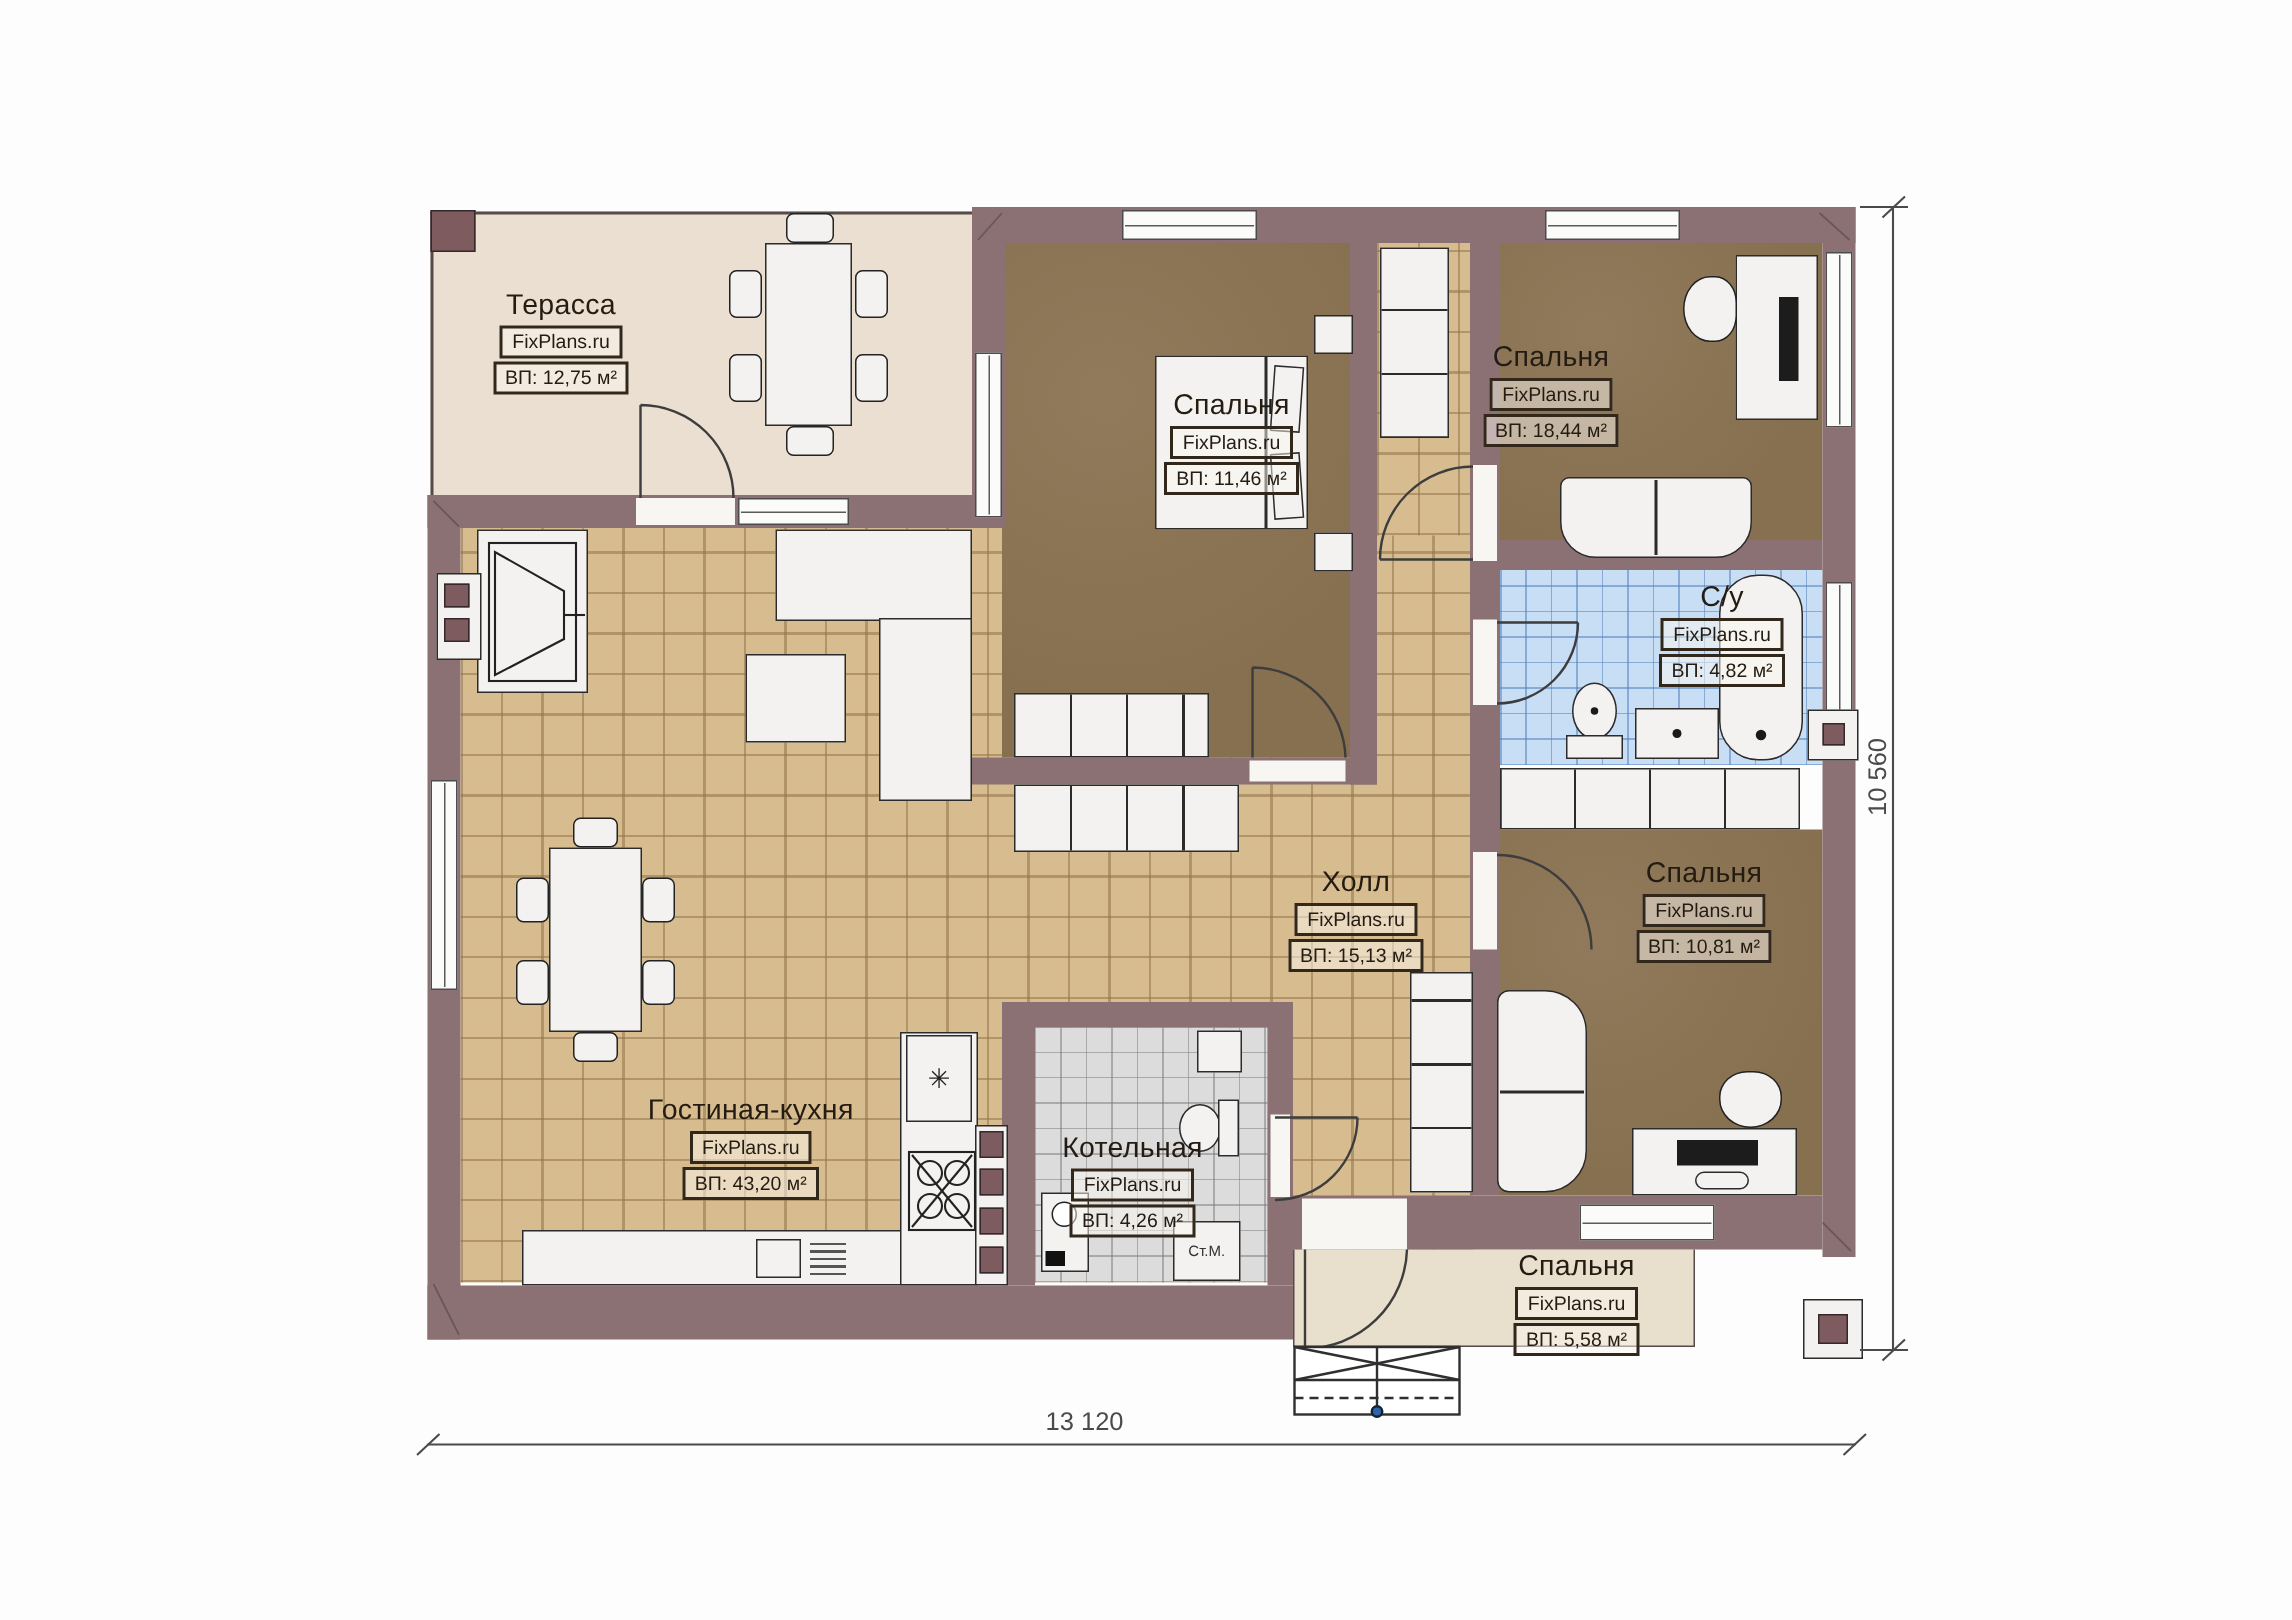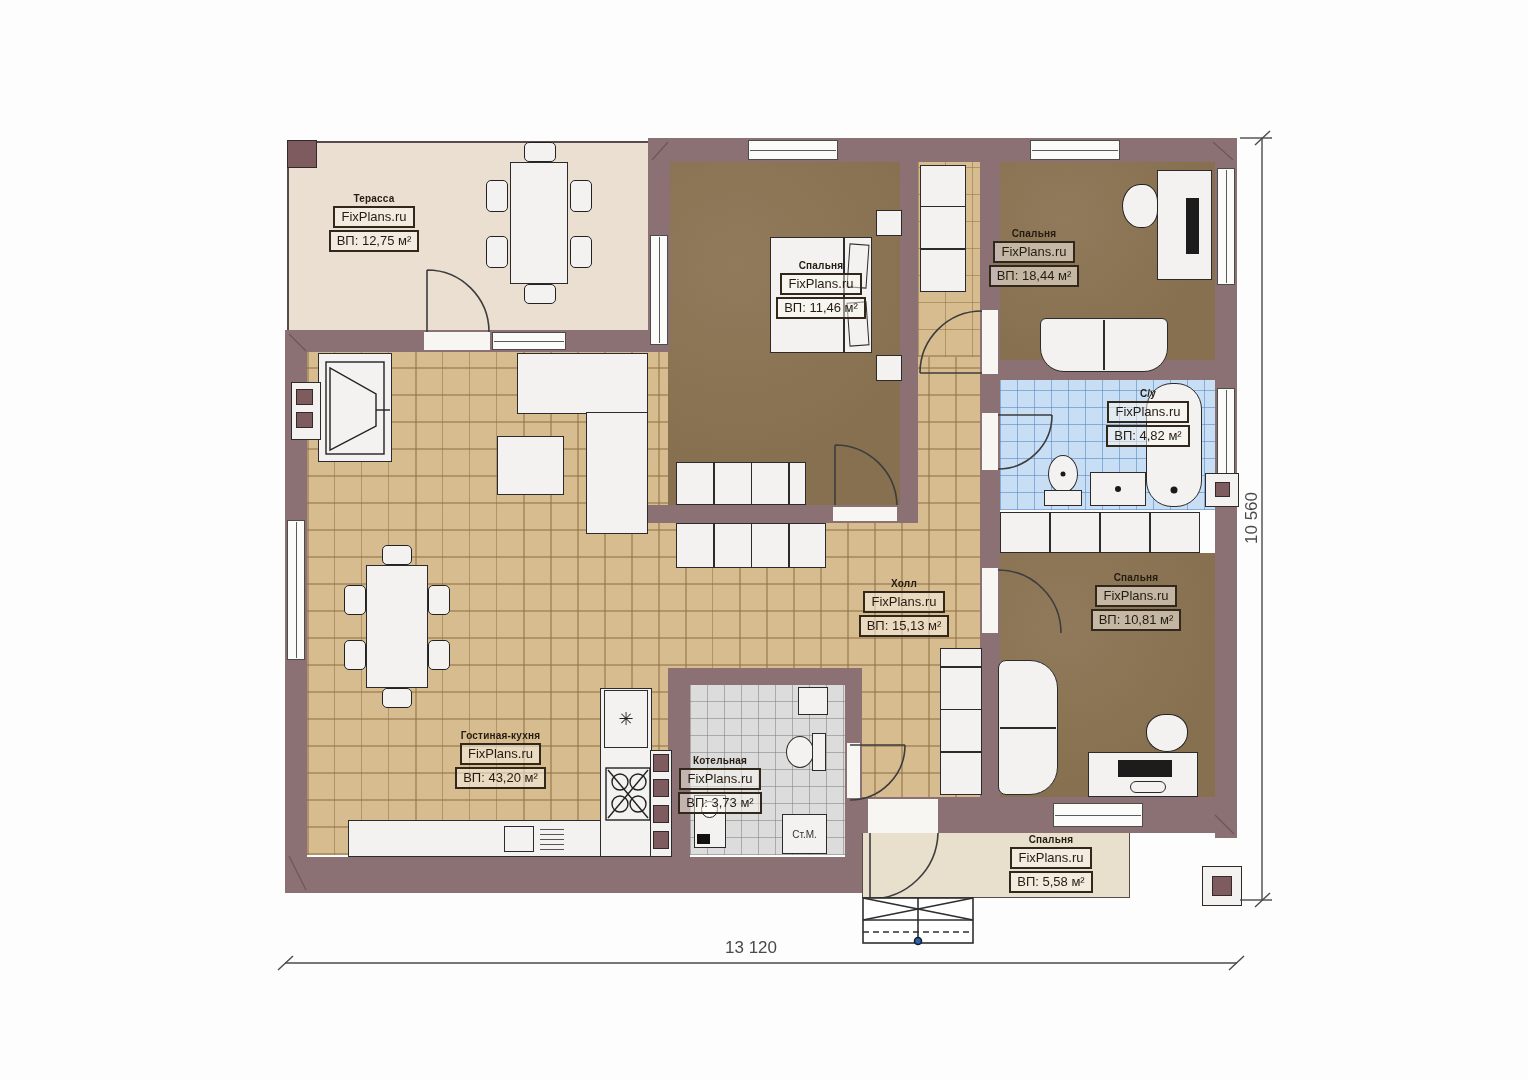--- a/index.html
+++ b/index.html
@@ -21,21 +21,21 @@
   .furn{position:absolute;background:#f3f2f0;border:1.6px solid #2b2b2b;box-sizing:border-box;}
   .window{position:absolute;background:#fbfbfa;border:1px solid #4c4c4c;box-sizing:border-box;}
   .window-h::after{content:"";position:absolute;left:1px;right:1px;top:50%;border-top:1px solid #5a5a5a;}
   .window-v::after{content:"";position:absolute;top:1px;bottom:1px;left:50%;border-left:1px solid #5a5a5a;}
   .gap{position:absolute;background:#f7f6f3;}
   .cells-v{background-image:repeating-linear-gradient(0deg,transparent 0 41px,#2b2b2b 41px 42.6px);}
   .cells-h4{background-image:repeating-linear-gradient(90deg,transparent 0 36px,#2b2b2b 36px 37.6px);}
   .cells-h4b{background-image:repeating-linear-gradient(90deg,transparent 0 48.5px,#2b2b2b 48.5px 50px);}
   .room-label{position:absolute;display:flex;flex-direction:column;align-items:center;gap:2px;
               color:#241b12;z-index:30;}
-  .room-name{font-weight:bold;font-size:10px;letter-spacing:.2px;white-space:nowrap;}
+  .room-name{font-weight:normal;font-size:19px;letter-spacing:.2px;white-space:nowrap;}
   .lbl-box{border:2px solid #31271b;background:rgba(252,248,240,.5);padding:0 6px;font-size:13px;
            line-height:18px;white-space:nowrap;}
   .dim-text{position:absolute;font-size:17px;color:#4a4a4a;z-index:30;}
   .dk-square{position:absolute;background:#7e5b5e;border:1.4px solid #35282a;box-sizing:border-box;}
   svg.overlay{position:absolute;left:0;top:0;z-index:25;pointer-events:none;}
   .chair{position:absolute;background:#f3f2f0;border:1.5px solid #222;border-radius:5px;box-sizing:border-box;}
   .mini-label{position:absolute;font-size:10px;color:#333;z-index:26;}
 </style>
 </head>
 <body>
@@ -258,27 +258,27 @@
   <div class="room-label" style="left:1080px;top:572px;width:112px;">
     <div class="room-name">Спальня</div>
     <div class="lbl-box">FixPlans.ru</div>
     <div class="lbl-box">ВП: 10,81 м²</div>
   </div>
   <div class="room-label" style="left:438px;top:730px;width:125px;">
     <div class="room-name">Гостиная-кухня</div>
     <div class="lbl-box">FixPlans.ru</div>
     <div class="lbl-box">ВП: 43,20 м²</div>
   </div>
-  <div class="room-label" style="left:665px;top:755px;width:110px;text-align:center;">
+  <div class="room-label" style="left:700px;top:755px;width:110px;text-align:center;">
     <div class="room-name">Котельная</div>
     <div class="lbl-box">FixPlans.ru</div>
-    <div class="lbl-box">ВП: 3,73 м²</div>
+    <div class="lbl-box">ВП: 4,26 м²</div>
   </div>
   <div class="room-label" style="left:996px;top:834px;width:110px;">
     <div class="room-name">Спальня</div>
     <div class="lbl-box">FixPlans.ru</div>
     <div class="lbl-box">ВП: 5,58 м²</div>
   </div>
 
-  <div class="dim-text" style="left:725px;top:938px;">13 120</div>
+  <div class="dim-text" style="left:697px;top:938px;">13 120</div>
   <div class="dim-text" style="left:1222px;top:508px;transform:rotate(-90deg);transform-origin:center;white-space:nowrap;width:60px;text-align:center;">10 560</div>
 
 </div>
 
 </body></html>

